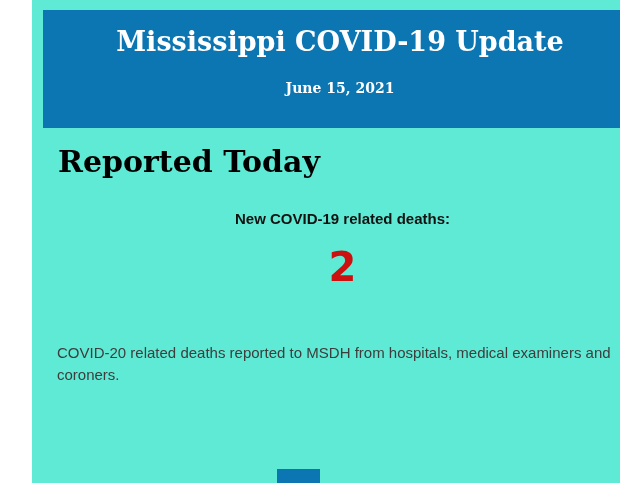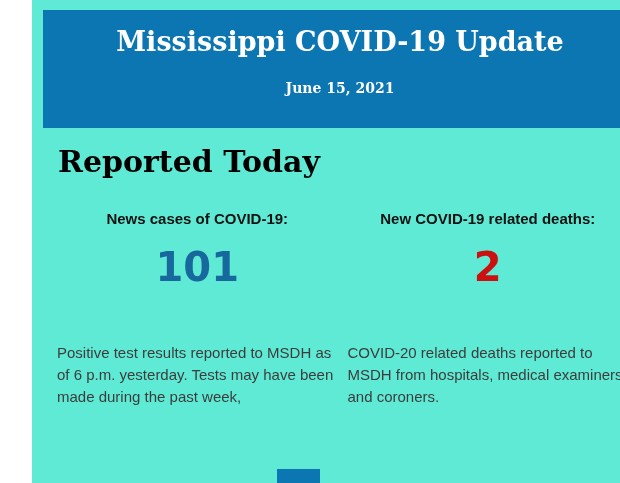--- a/index.html
+++ b/index.html
@@ -107,25 +107,20 @@
   <header class="band">
     <h1>Mississippi COVID-19 Update</h1>
     <div class="date">June 15, 2021</div>
   </header>
 
   <main class="main">
     <h2>Reported Today</h2>
 
     <div class="cols">
 
-      <div class="col">
-        <div class="stat-label">News cases of COVID-19:</div>
-        <div class="stat-value" style="color: rgb(23, 105, 157);">101</div>
-        <p class="stat-desc">Positive test results reported to MSDH as of 6 p.m. yesterday. Tests may have been made during the past week,</p>
-      </div>
 
       <div class="col">
         <div class="stat-label">New COVID-19 related deaths:</div>
         <div class="stat-value" style="color: rgb(204, 16, 16);">2</div>
         <p class="stat-desc">COVID-20 related deaths reported to MSDH from hospitals, medical examiners and coroners.</p>
       </div>
 
     </div>
   </main>
 

